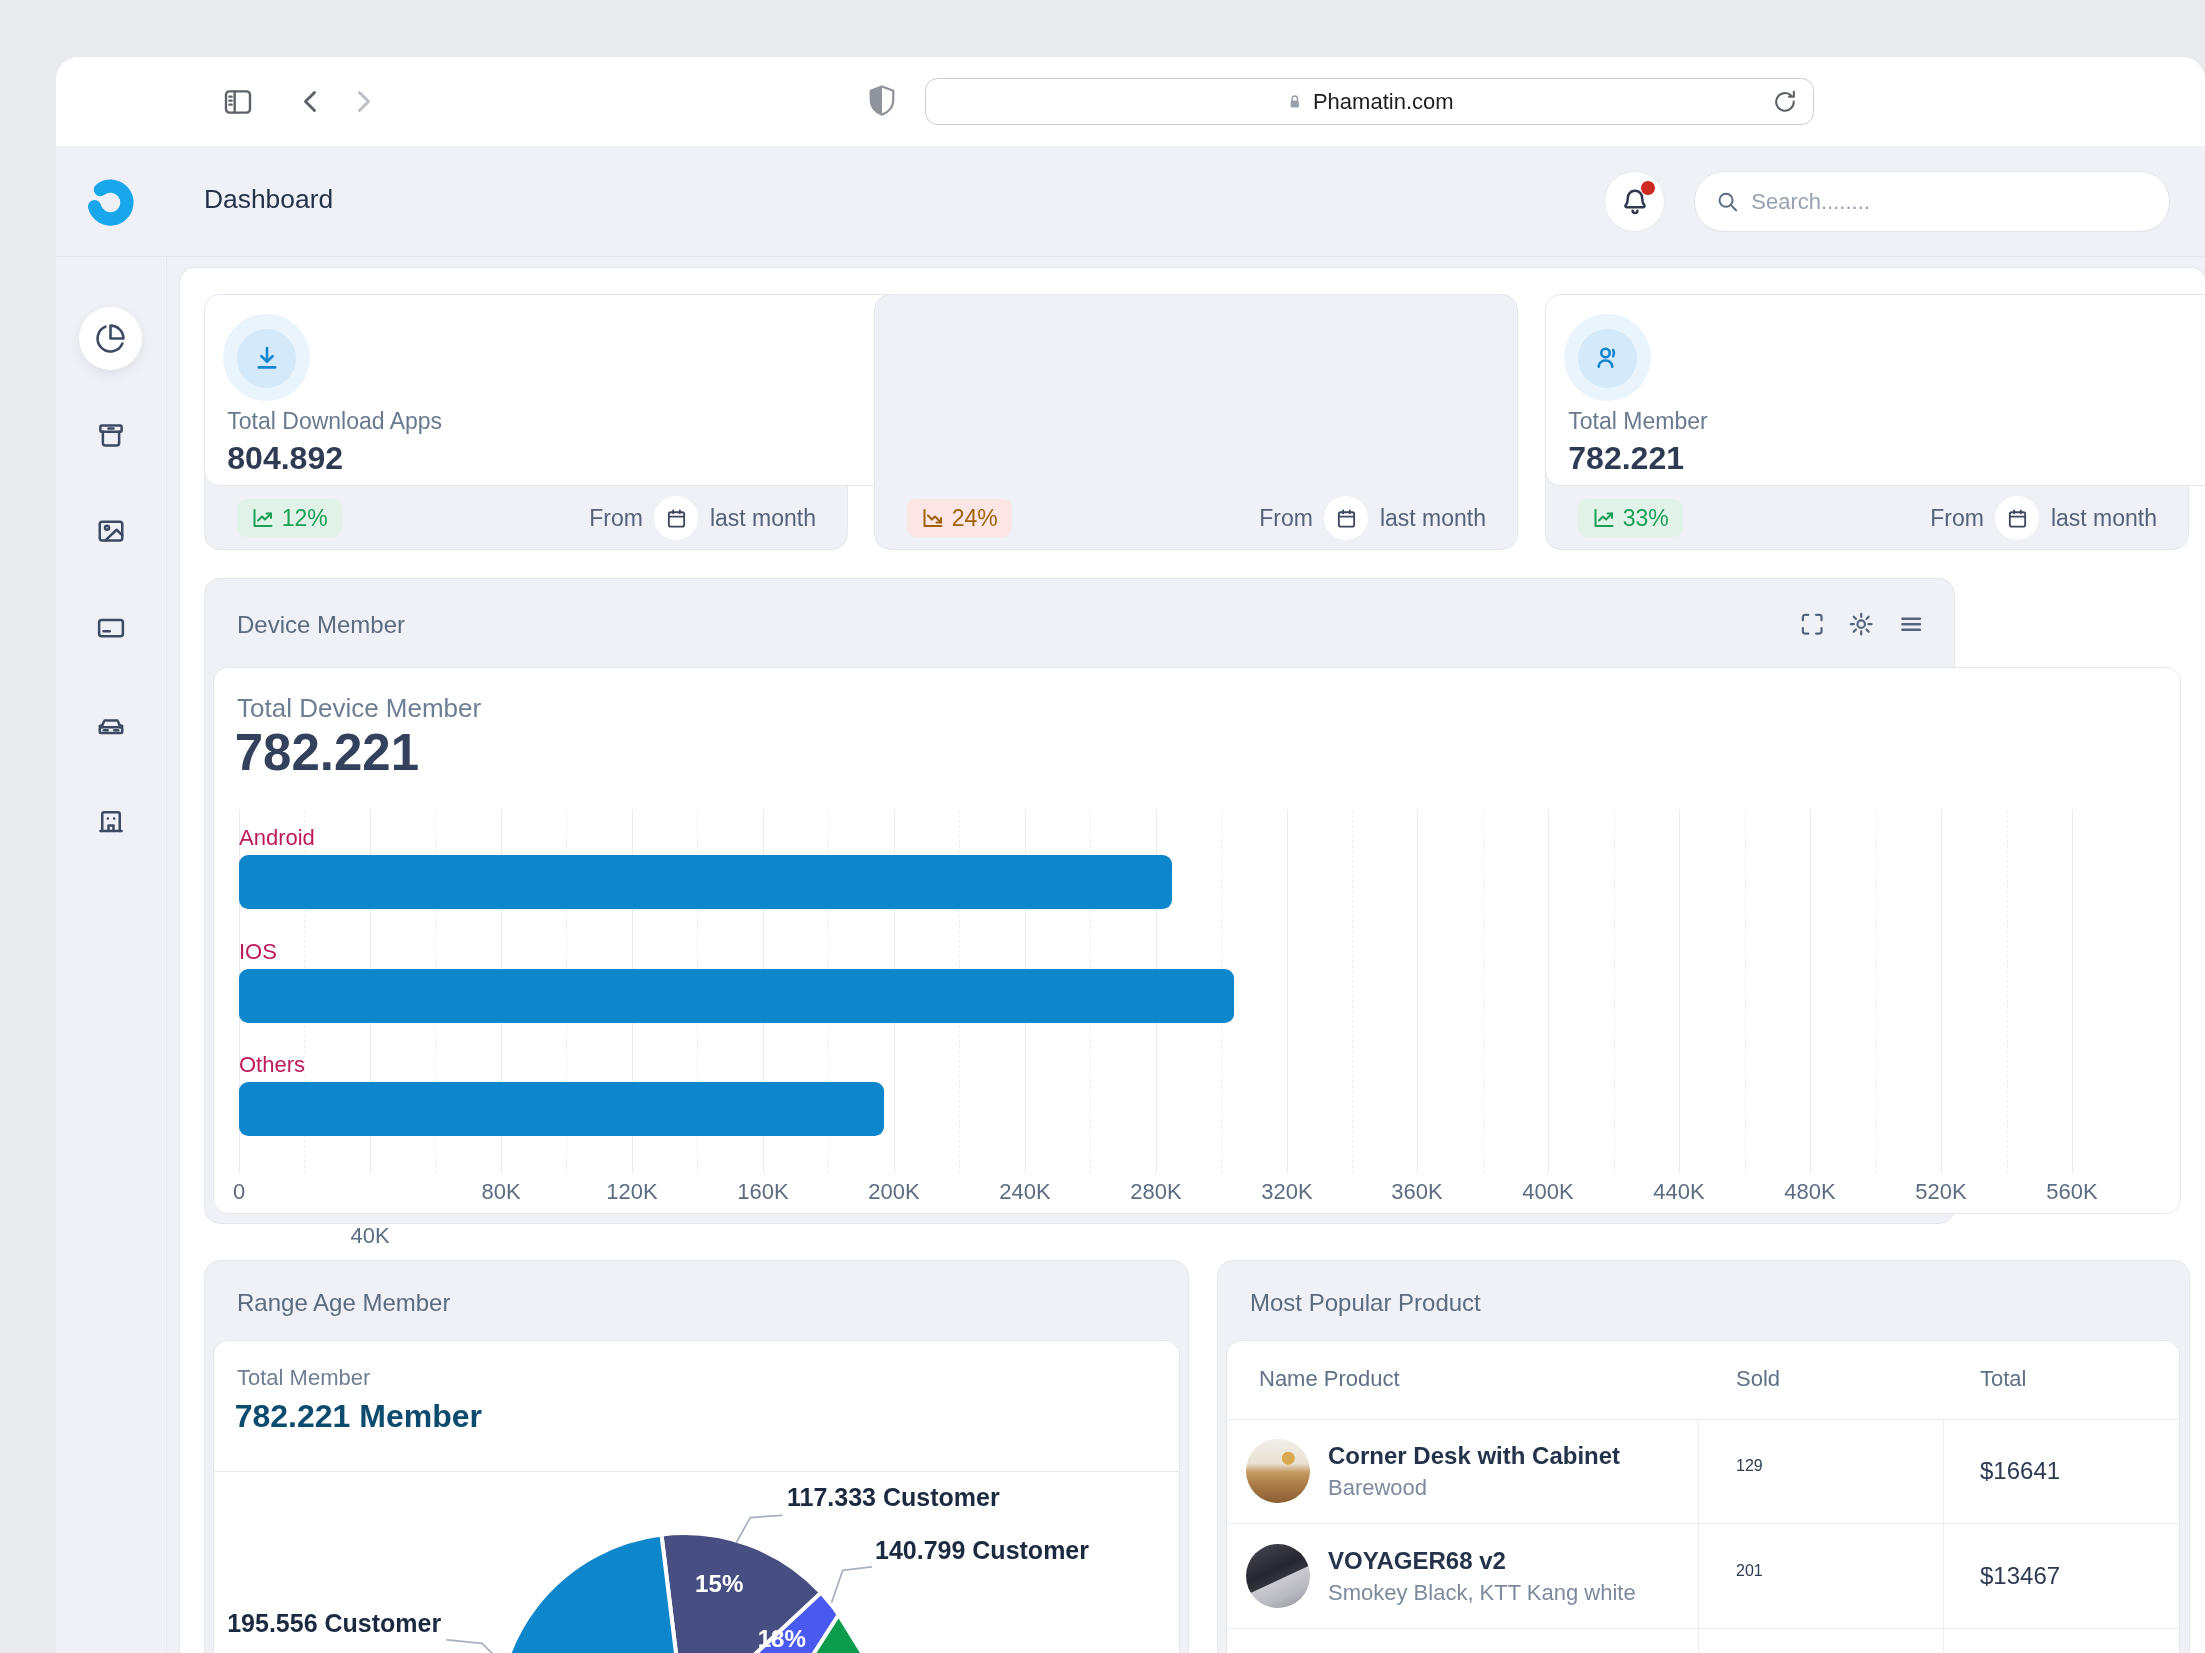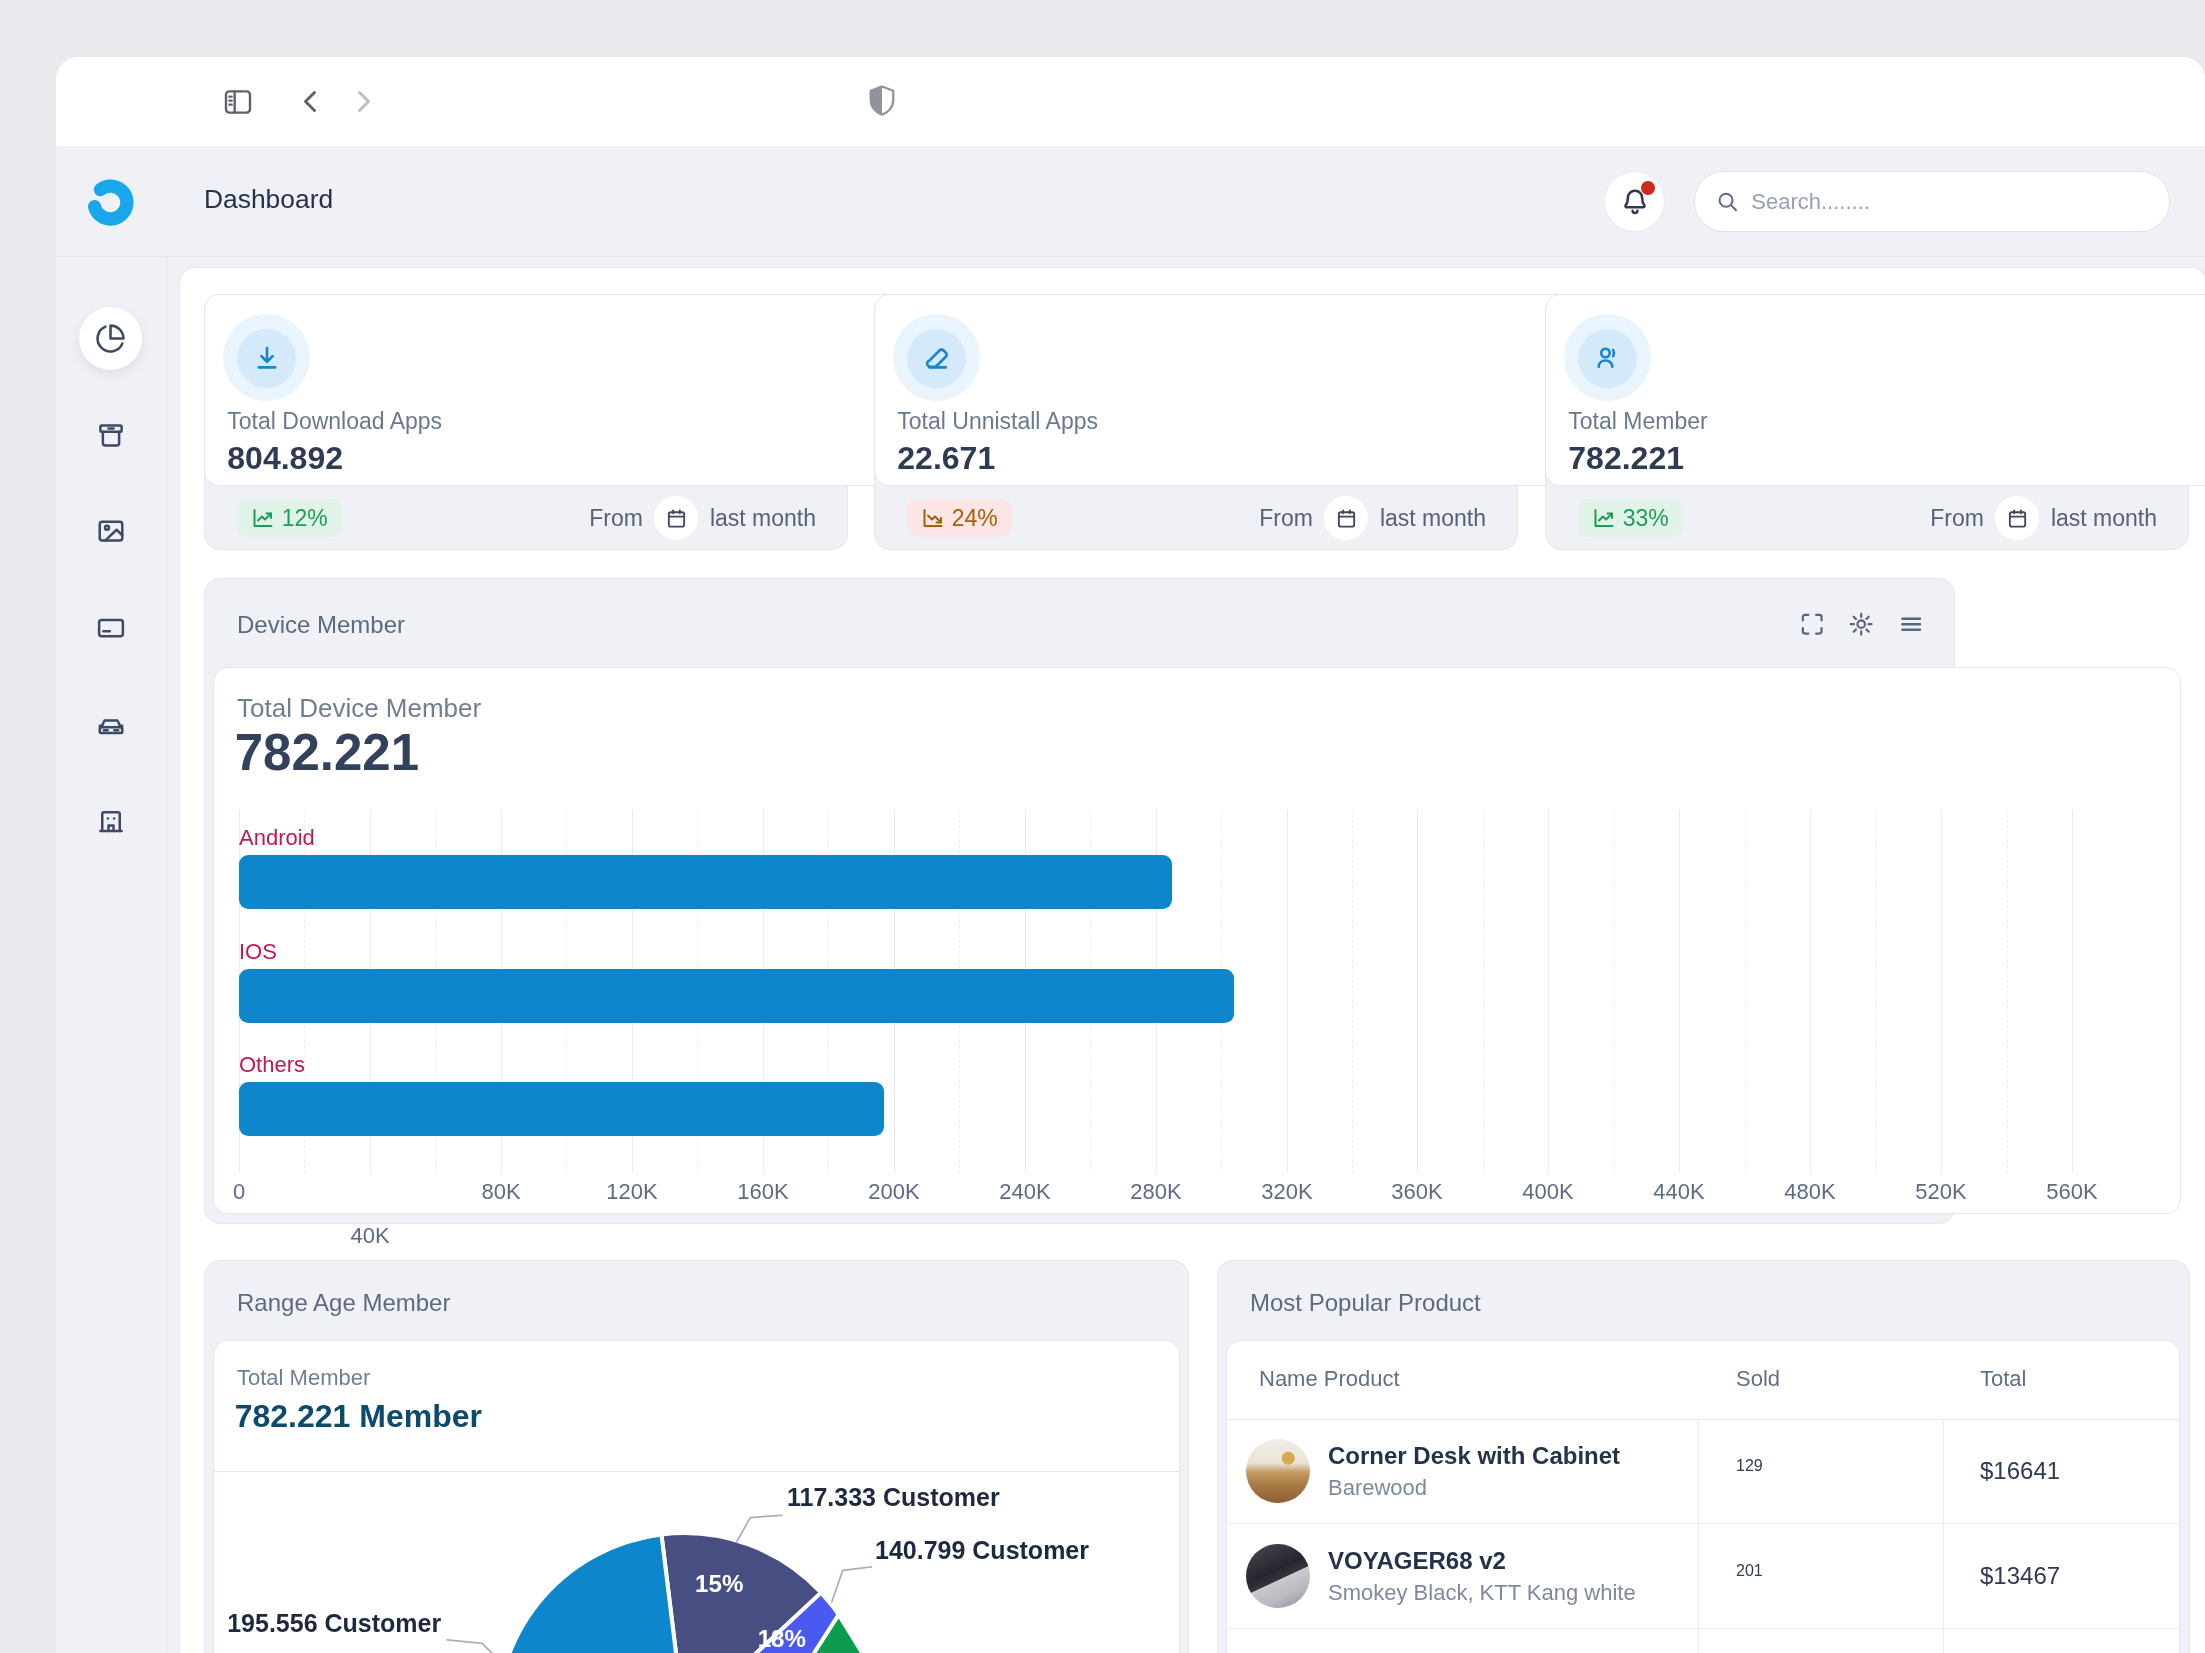--- a/index.html
+++ b/index.html
@@ -142,20 +142,31 @@
     <svg class="abs" style="left:811px;top:26.4px" width="30" height="37" viewBox="0 0 24 28" fill="none">
       <defs>
           <clipPath id="halfclip">
             <rect x="0" y="0" width="12" height="28"></rect>
           </clipPath>
         </defs>
       <path d="M12 2l9 3.4v7.1c0 5.8-3.8 10.2-9 12-5.2-1.8-9-6.2-9-12V5.4z" fill="#8f949c" clip-path="url(#halfclip)"></path>
       <path d="M12 2l9 3.4v7.1c0 5.8-3.8 10.2-9 12-5.2-1.8-9-6.2-9-12V5.4z" fill="none" stroke="#8f949c" stroke-width="1.8"></path>
     </svg>
 
+    <div class="urlbar">
+      <svg width="19.5" height="19.5" viewBox="0 0 24 24">
+        <rect x="7" y="10.5" width="10" height="8.5" rx="1.5" fill="#9aa0a8"></rect>
+        <path d="M8.8 10.5V8a3.2 3.2 0 0 1 6.4 0v2.5" fill="none" stroke="#9aa0a8" stroke-width="1.8"></path>
+      </svg>
+      <span class="urltext">Phamatin.com</span>
+      <svg class="abs" style="right:15px;top:9.8px;color:#5d6268" width="26.4" height="26.4" viewBox="0 0 24 24" fill="none" stroke="currentColor" stroke-width="1.9" stroke-linecap="round" stroke-linejoin="round">
+        <path d="M19.8 11.5a8 8 0 1 1-2.2-5.3"></path>
+          <path d="M19.9 2.6v4.4h-4.4"></path>
+      </svg>
+    </div>
   </div>
 
   <div class="appbg"></div>
 
   <svg class="abs" style="left:28px;top:118px" width="53" height="53" viewBox="0 0 100 100">
     <circle cx="50" cy="52" r="31" fill="none" stroke="#18a7ea" stroke-width="25" stroke-dasharray="158 37" stroke-linecap="round" transform="rotate(-128 50 52)"></circle>
     <path d="M36 14 L52 8 L50 30 Z" fill="#18a7ea"></path>
   </svg>
 
   <div class="abs page-title" style="left:148px;top:127px;">Dashboard</div>
@@ -247,32 +258,20 @@
             <rect x="4" y="5.5" width="16" height="15" rx="2"></rect>
             <path d="M4 10h16"></path>
             <path d="M8.5 3.5v3M15.5 3.5v3"></path>
           </svg>
         </span>
       <span>last month</span>
     </div>
   </div>
 
   <div class="gpanel stat-card" style="left:818px;">
-    <div class="wcard stat-inner">
-      <div class="halo">
-          <div class="in">
-        <svg width="30" height="30" viewBox="0 0 24 24" fill="none" stroke="currentColor" stroke-width="2.1" stroke-linecap="round" stroke-linejoin="round">
-          <path d="M6 14 14 6a2.3 2.3 0 0 1 3.3 0L19 7.7a2.3 2.3 0 0 1 0 3.3L11 19H7.4A2 2 0 0 1 6 14z"></path>
-              <path d="M6 19.5h13"></path>
-        </svg>
-      </div>
-        </div>
-      <div class="stat-title">Total Unnistall Apps</div>
-      <div class="stat-value">22.671</div>
-    </div>
     <div class="stat-badge down">
 
       <svg class="tdown" width="24" height="24" viewBox="0 0 24 24" fill="none" stroke="currentColor" stroke-width="2" stroke-linecap="round" stroke-linejoin="round">
           <path d="M3.5 4v16h17"></path>
           <path d="M7 9.5l4 4 3-3 6 6"></path>
           <path d="M20 12v4.5h-4.5"></path>
         </svg>
       <span>24%</span>
     </div>
     <div class="stat-from">

